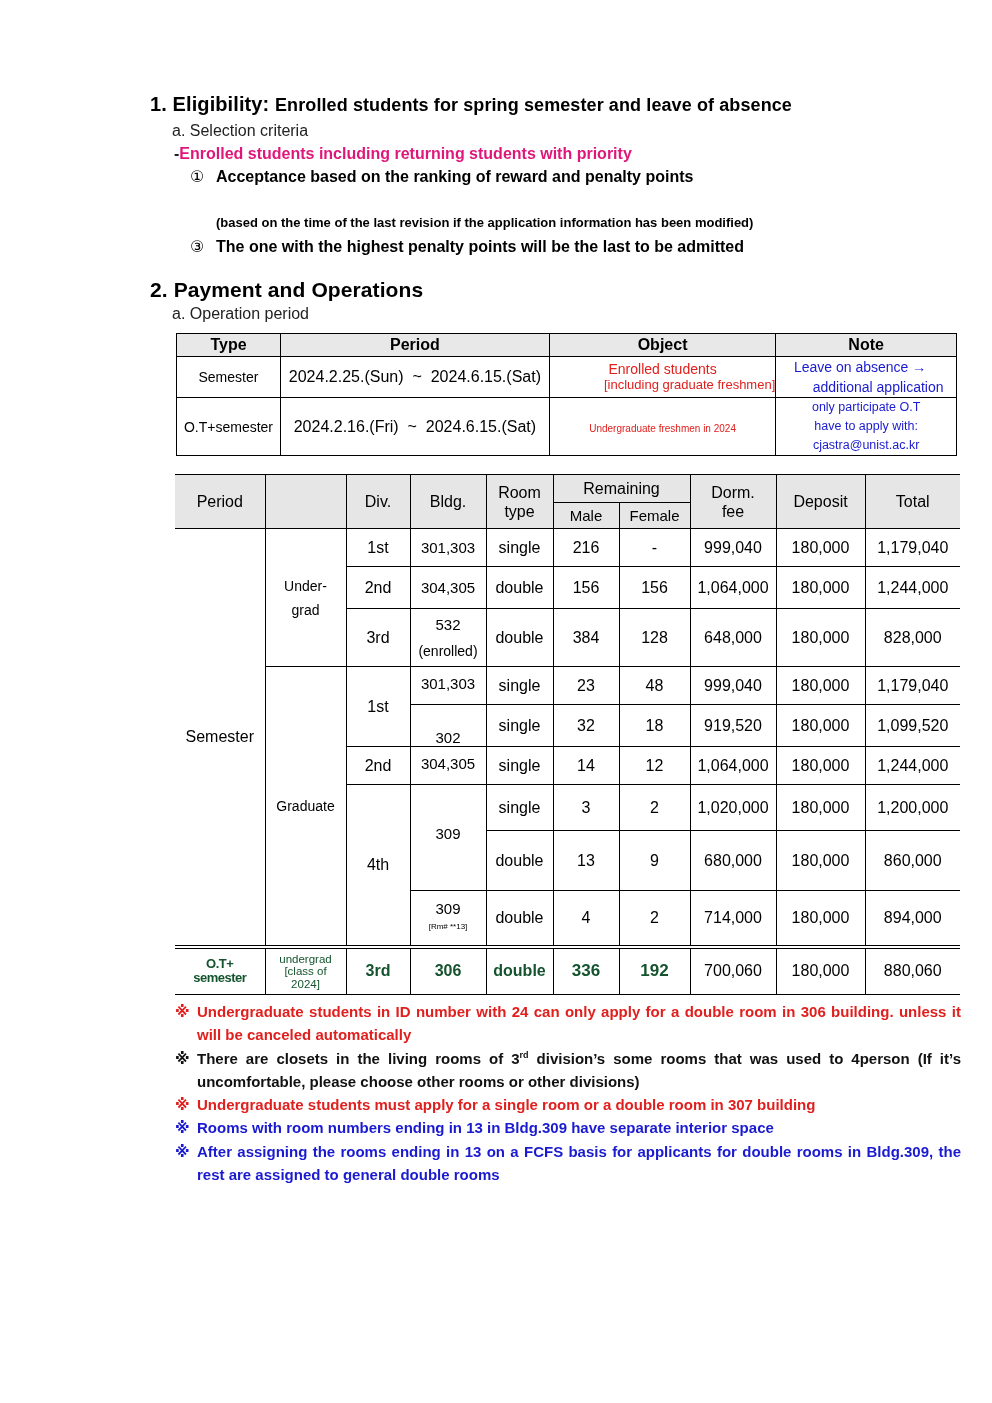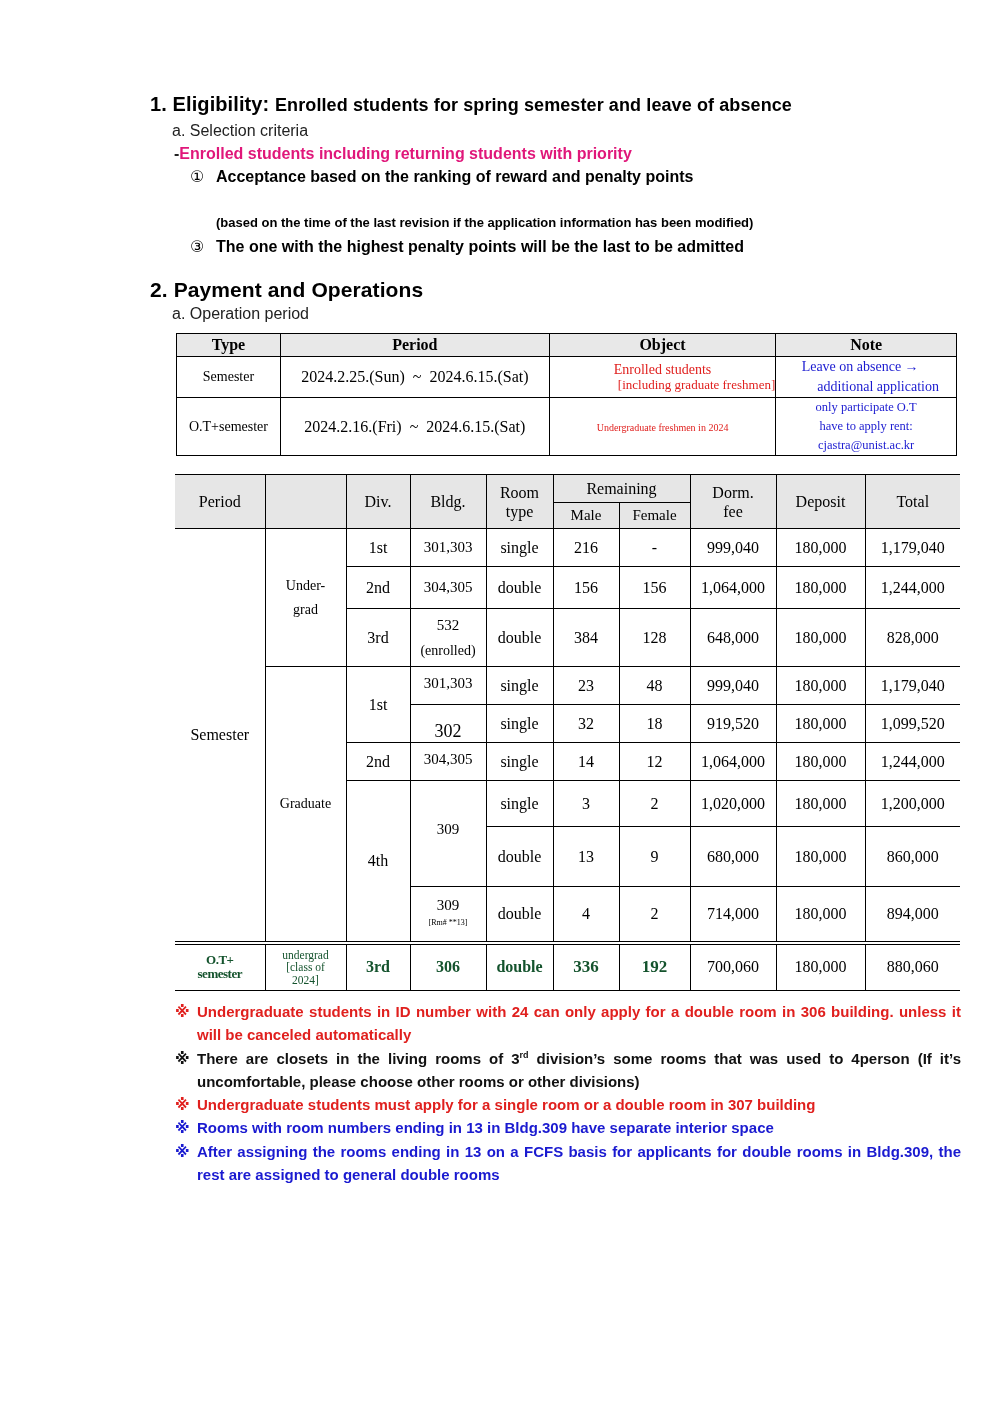--- a/index.html
+++ b/index.html
@@ -7,21 +7,21 @@
   .page { position: absolute; left: 12px; top: 0; width: 860px; height: 1403px; margin-left: 44px; }
   .h1 { position: absolute; left: 94px; font-weight: bold; font-size: 20px; letter-spacing: 0.1px; }
   .h1 .sub { font-size: 18px; }
   .sub-a { position: absolute; left: 116px; font-size: 16px; color: #222; text-align: center; }
   .pink { position: absolute; left: 118px; top: 145px; font-size: 16px; font-weight: bold; color: #e0177a; }
   .pink .dash { color: #222; }
   .crit { position: absolute; left: 134px; font-size: 16px; font-weight: bold; }
   .crit .num { display: inline-block; width: 26px; font-weight: normal; }
   .crit-small { position: absolute; left: 160px; font-size: 13px; font-weight: bold; top: 215px; }
 
-  table { border-collapse: collapse; position: absolute; font-family: Liberation Serif, serif; }
+  table { border-collapse: collapse; position: absolute; }
   table.op { left: 120px; top: 333px; width: 781px; font-size: 14px; }
   table.op th, table.op td { border: 1px solid #000; text-align: center; padding: 0; }
   table.op th { background: #e8e8e8; font-size: 16px; font-weight: bold; height: 22px; }
   .red { color: #e0201e; }
   .blue { color: #1a1ad0; }
   .green { color: #14532d; }
   .small12 { font-size: 13px; text-align: right; }
 
   table.fee { left: 119px; top: 474px; width: 785px; font-size: 16px; }
   table.fee th, table.fee td { border: 1px solid #000; text-align: center; padding: 0; font-weight: normal; }
@@ -95,21 +95,21 @@
           <div style="margin-left:-12px">Leave on absence →</div>
           <div style="margin-left:24px">additional application</div>
         </td>
       </tr>
       <tr style="height:58px;">
         <td><span style="font-size:14px">O.T+semester</span></td>
         <td><span style="font-size:16px; white-space:pre">2024.2.16.(Fri)  ~  2024.6.15.(Sat)</span></td>
         <td class="red"><span style="font-size:10px">Undergraduate freshmen in 2024</span></td>
         <td class="blue" style="line-height:19px; font-size:12.5px;">
           <div>only participate O.T</div>
-          <div>have to apply rent:</div>
+          <div>have to apply with:</div>
           <div>cjastra@unist.ac.kr</div>
         </td>
       </tr>
     </tbody>
   </table>
 
   <table class="fee">
     <colgroup>
       <col style="width:90px">
         <col style="width:81px">
@@ -194,21 +194,21 @@
         <td style="font-size:15px; vertical-align:top; padding-top:8px;">301,303</td>
         <td>single</td>
         <td>23</td>
         <td>48</td>
         <td>999,040</td>
         <td>180,000</td>
         <td class="last">1,179,040</td>
       </tr>
 
       <tr style="height:36px;">
-        <td style="font-size:18px; vertical-align:top; padding-top:16px;">302</td>
+        <td style="font-size:15px; vertical-align:top; padding-top:24px;">302</td>
         <td>single</td>
         <td>32</td>
         <td>18</td>
         <td>919,520</td>
         <td>180,000</td>
         <td class="last">1,099,520</td>
       </tr>
 
       <tr style="height:38px;">
         <td>2nd</td>

